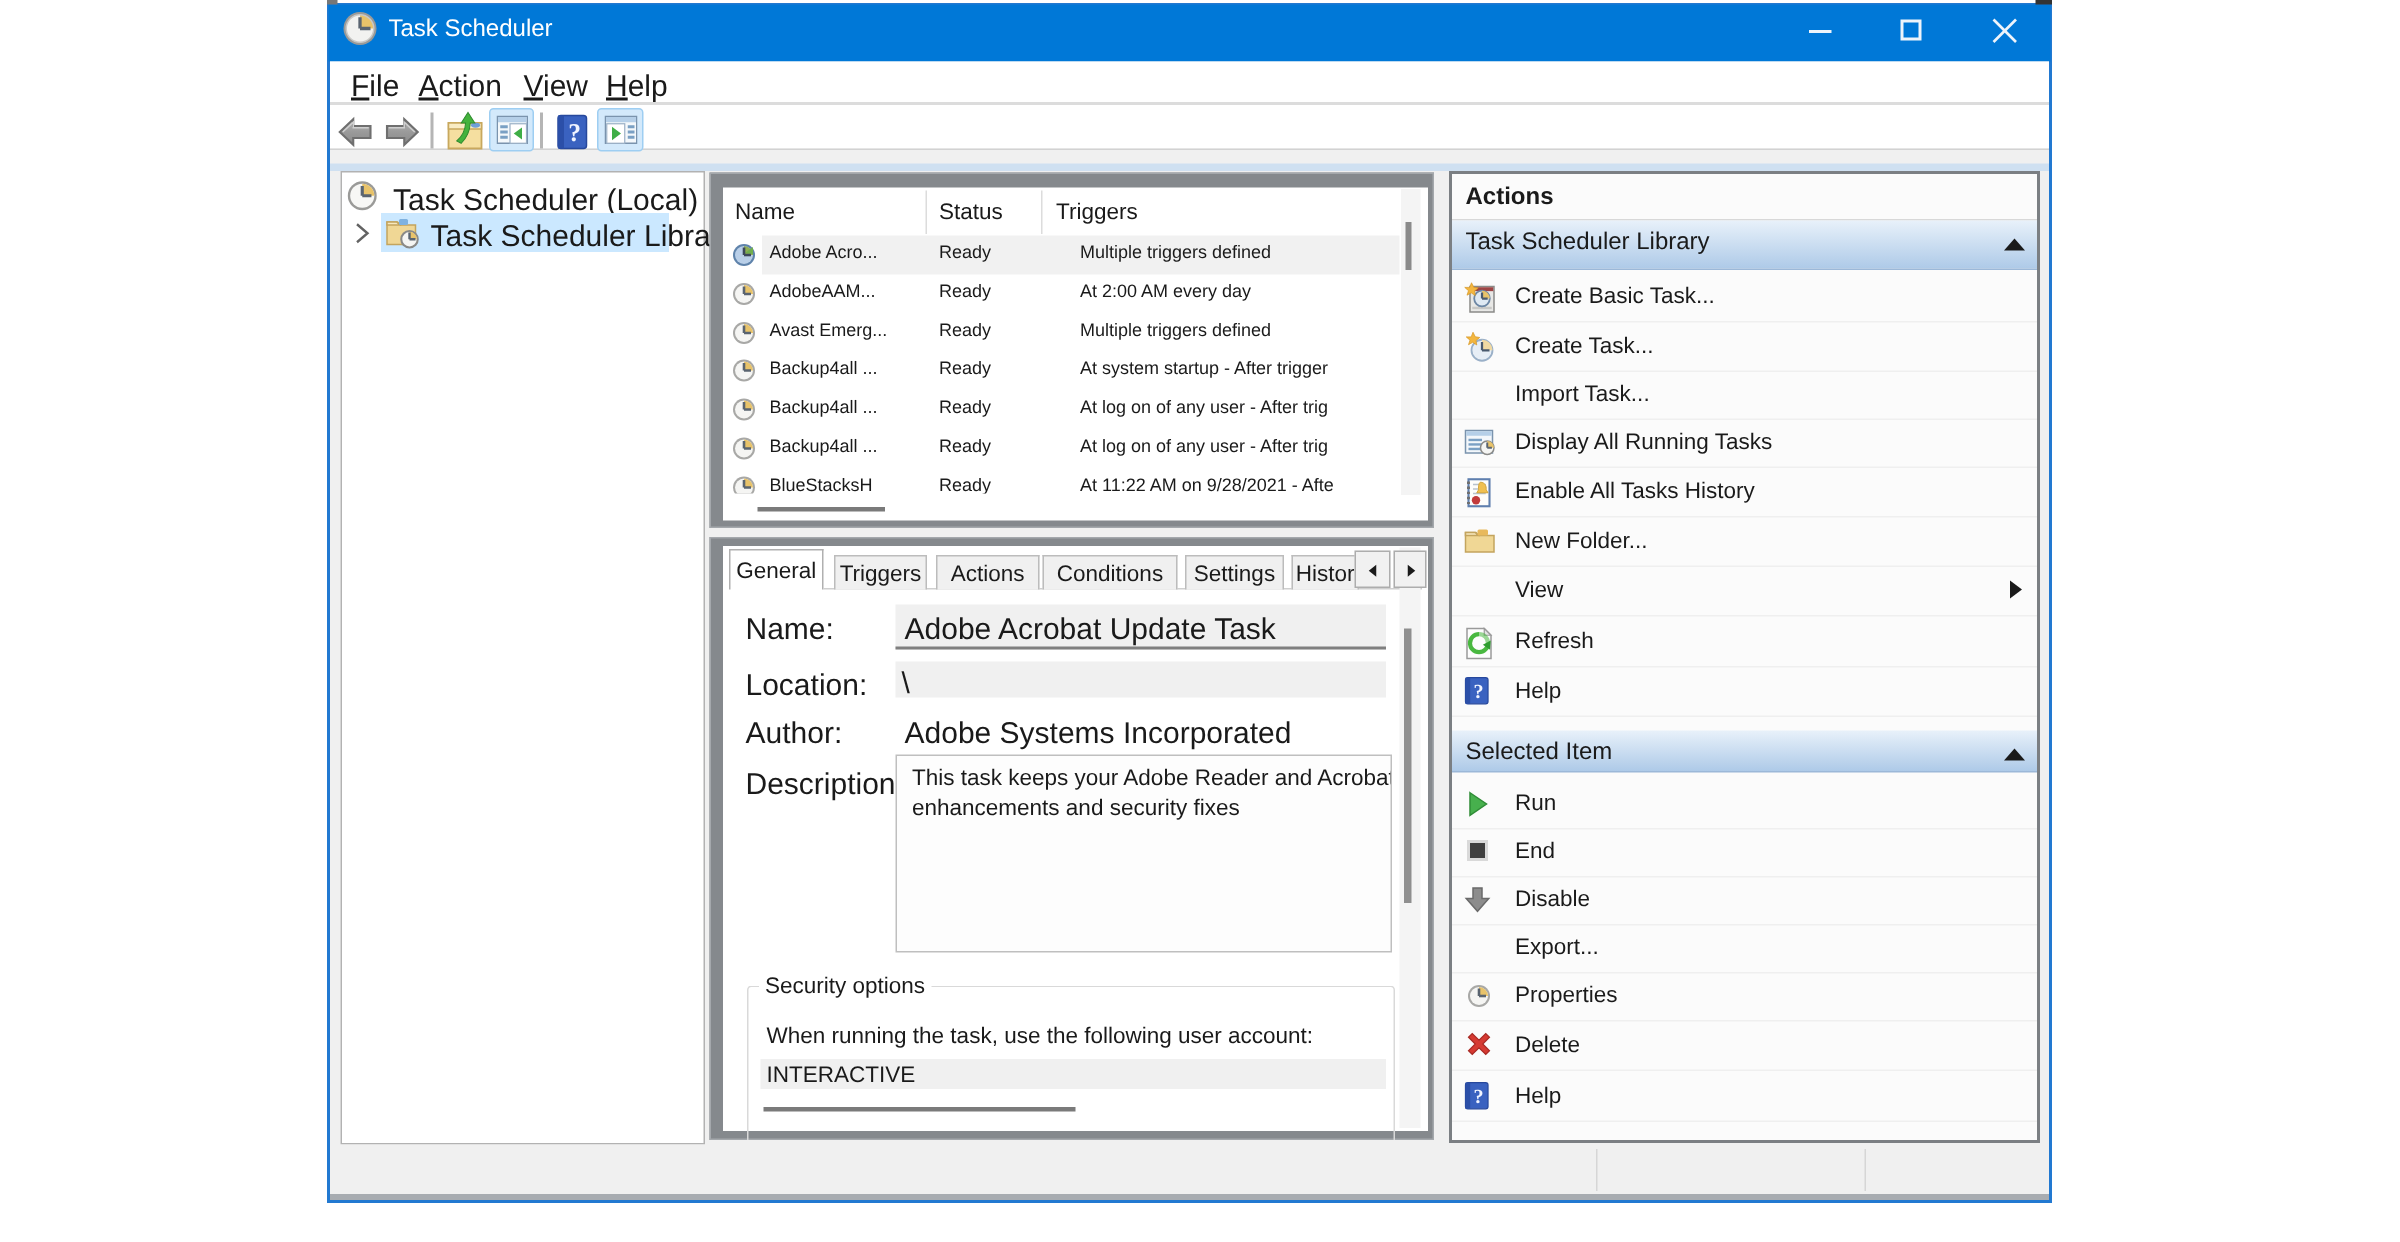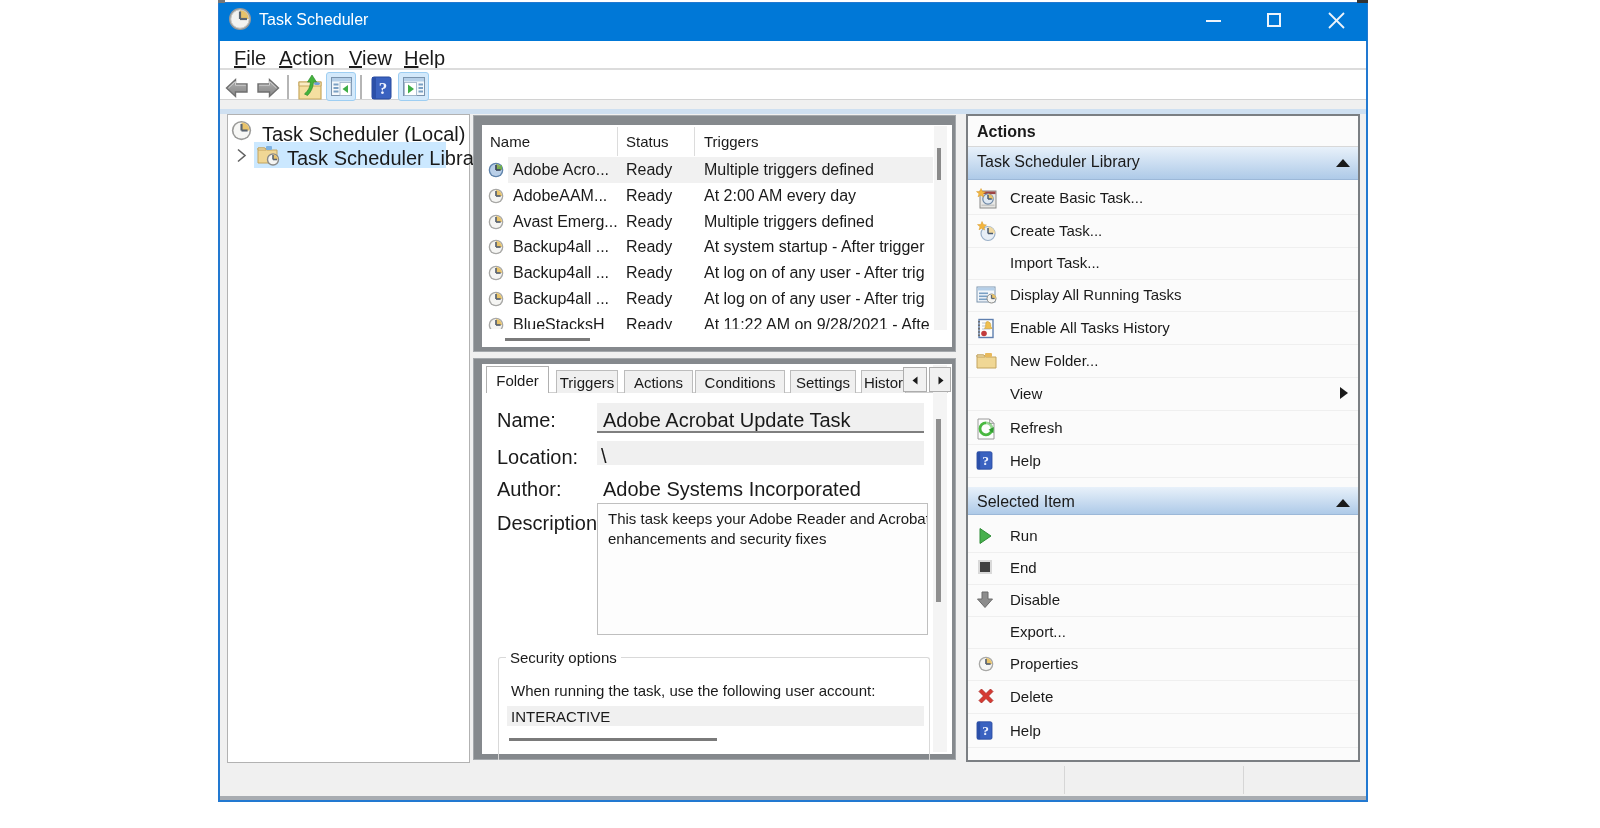--- a/index.html
+++ b/index.html
@@ -19,21 +19,21 @@
 .panein { position:absolute; background:#fff; }
 #statusbar { left:220px; top:763px; width:1146px; height:33px; background:#f0f0f0; }
 #statusband { left:220px; top:796px; width:1146px; height:4px; background:#a8acb1; }
 .ssep { position:absolute; top:766px; width:1px; height:28px; background:#d6d6d6; }
 .t15 { font-size:15px; }
 .t16 { font-size:20px; }
 .lrow { position:absolute; left:0; width:451px; height:26px; }
 .lrow .cic { position:absolute; left:6px; top:5px; width:16px; height:16px; }
 .lrow .nm { position:absolute; left:31px; top:4px; }
 .lrow .st { position:absolute; left:144px; top:4px; }
-.lrow .tg { position:absolute; left:222px; top:4px; white-space:nowrap; }
+.lrow .tg { position:absolute; left:238px; top:4px; white-space:nowrap; }
 .tab { height:23px; background:#f0f0f0; border:1px solid #bcbcbc; border-bottom:none; text-align:center; padding-top:3px; }
 .tabact { height:27px; background:#fff; border:1px solid #b0b0b0; border-bottom:none; text-align:center; padding-top:5px; z-index:3; }
 .tsb { height:25px; background:#f1f1f1; border:1px solid #adadad; z-index:4; }
 .ahdr { width:390px; background:linear-gradient(#e8f1fa,#aecae8); border-bottom:1px solid #9cb8d8; font-size:16px; padding:6px 0 0 9px; }
 .ahdr .caret { position:absolute; right:8px; top:12px; width:0; height:0; border-left:7px solid transparent; border-right:7px solid transparent; border-bottom:8px solid #1a1a1a; }
 .aitem { left:968px; width:390px; height:33px; border-bottom:1px solid #efefef; font-size:15px; }
 .aitem .atx { position:absolute; left:42px; top:7px; }
 .aitem .vline { position:absolute; right:10px; top:9px; width:0; height:0; border-top:6px solid transparent; border-bottom:6px solid transparent; border-left:8px solid #1a1a1a; }
 .aitem svg.aic { position:absolute; left:8px; top:6px; }
 </style>
@@ -149,21 +149,21 @@
   <div class="abs pane3d" id="listpane" style="left:473px; top:115px; width:483px; height:237px;"></div>
   <div class="abs panein" style="left:482px; top:125px; width:470px; height:222px;"></div>
 
   <div class="abs t15" style="left:490px; top:133px;">Name</div>
   <div class="abs t15" style="left:626px; top:133px;">Status</div>
   <div class="abs t15" style="left:704px; top:133px;">Triggers</div>
   <div class="abs" style="left:617px; top:127px; width:1px; height:29px; background:#dcdcdc;"></div>
   <div class="abs" style="left:694px; top:127px; width:1px; height:29px; background:#dcdcdc;"></div>
 
   <div class="abs" style="left:508px; top:157px; width:425px; height:26px; background:#f1f1f1;"></div>
-  <div class="abs" id="rows" style="left:482px; top:157px; width:451px; height:172px; overflow:hidden; font-size:16px;">
+  <div class="abs" id="rows" style="left:482px; top:157px; width:451px; height:172px; overflow:hidden; font-size:12px;">
     <div class="lrow" style="top:0px;">
         <svg class="cic" viewBox="0 0 24 24">
           <circle cx="12" cy="12" r="11" fill="#5f83ab"></circle>
           <circle cx="12" cy="12" r="9" fill="#b9cfe8"></circle>
           <path d="M12 12 L12 3 A9 9 0 0 1 21 12 Z" fill="#8fae55"></path>
           <path d="M13 10 L21 4 L21 11 Z" fill="#6fae4e"></path>
           <line x1="12" y1="12" x2="12" y2="4.5" stroke="#3c485c" stroke-width="2.6"></line>
           <line x1="12" y1="12" x2="19" y2="12" stroke="#3c485c" stroke-width="2.6"></line>
         </svg>
         <span class="nm">Adobe Acro...</span>
@@ -250,21 +250,21 @@
 
   <div class="abs pane3d" id="detpane" style="left:473px; top:358px; width:483px; height:402px;"></div>
   <div class="abs panein" style="left:482px; top:364px; width:470px; height:390px;"></div>
 
   <div class="abs" style="left:549px; top:392px; width:399px; height:1px; background:#cfcfcf;"></div>
   <div class="abs t15 tab" style="left:556px; top:370px; width:62px;">Triggers</div>
   <div class="abs t15 tab" style="left:624px; top:370px; width:69px;">Actions</div>
   <div class="abs t15 tab" style="left:695px; top:370px; width:90px;">Conditions</div>
   <div class="abs t15 tab" style="left:790px; top:370px; width:66px;">Settings</div>
   <div class="abs t15 tab" style="left:861px; top:370px; width:45px; overflow:hidden;">Histor</div>
-  <div class="abs t15 tabact" style="left:486px; top:366px; width:63px;">Folder</div>
+  <div class="abs t15 tabact" style="left:486px; top:366px; width:63px;">General</div>
   <div class="abs tsb" style="left:903px; top:367px; width:24px;"><svg width="8" height="9" viewBox="0 0 8 9" style="margin:8px 0 0 7px;">
         <path d="M6.5 0.5 L1.5 4.5 L6.5 8.5 Z" fill="#1a1a1a"></path>
       </svg></div>
   <div class="abs tsb" style="left:929px; top:367px; width:22px;"><svg width="8" height="9" viewBox="0 0 8 9" style="margin:8px 0 0 7px;">
         <path d="M1.5 0.5 L6.5 4.5 L1.5 8.5 Z" fill="#1a1a1a"></path>
       </svg></div>
 
   <div class="abs t16" style="left:497px; top:409px;">Name:</div>
   <div class="abs" style="left:597px; top:403px; width:327px; height:30px; background:#f0f0f0; border-bottom:2px solid #7f7f7f;"></div>
   <div class="abs t16" style="left:603px; top:409px;">Adobe Acrobat Update Task</div>

